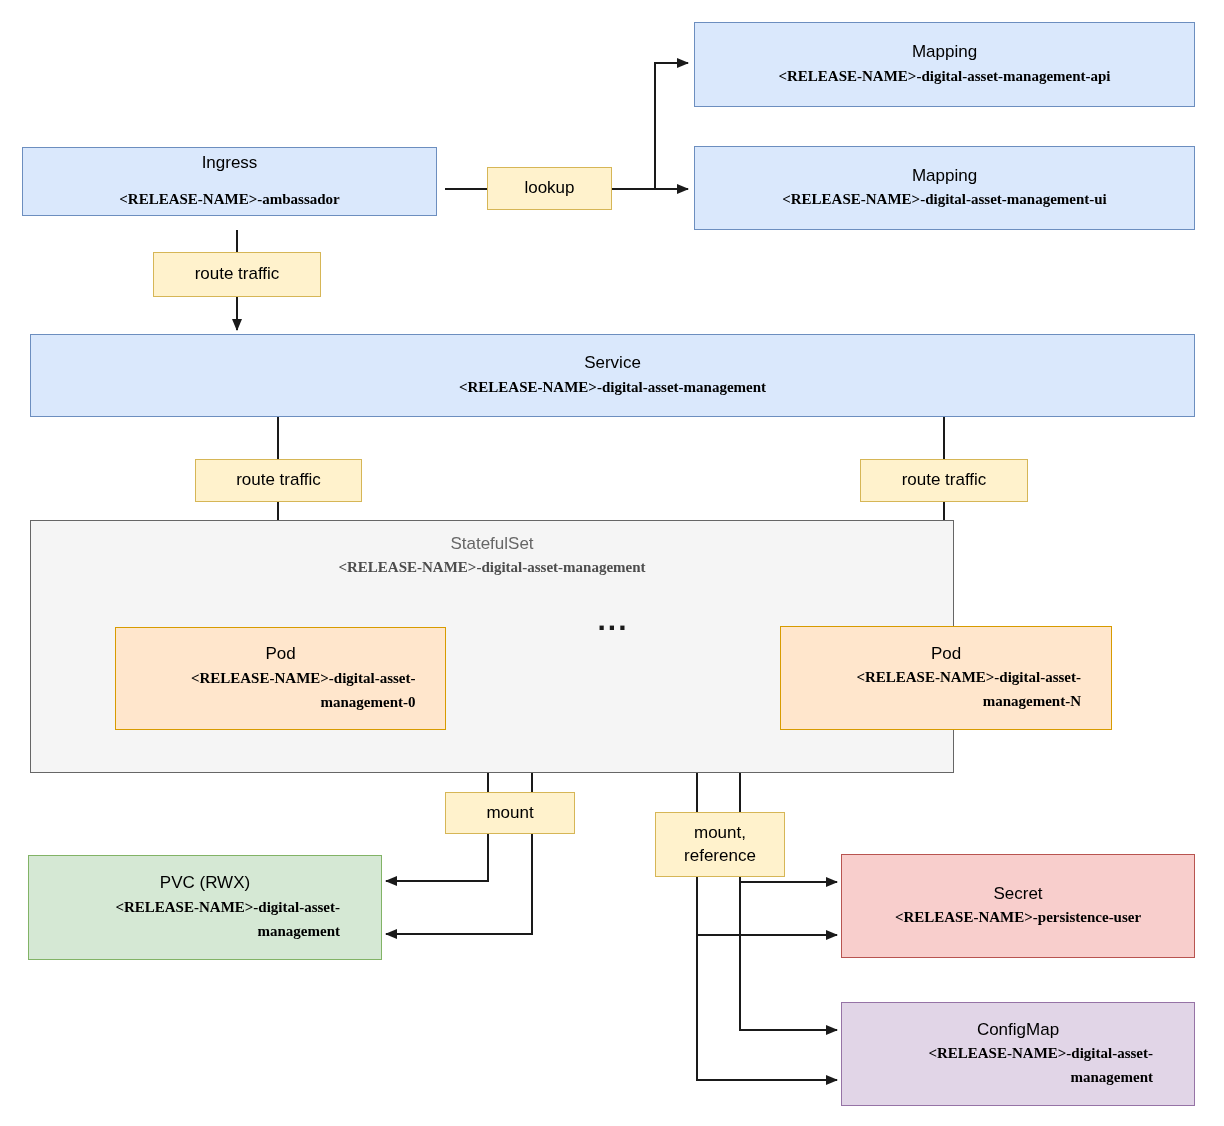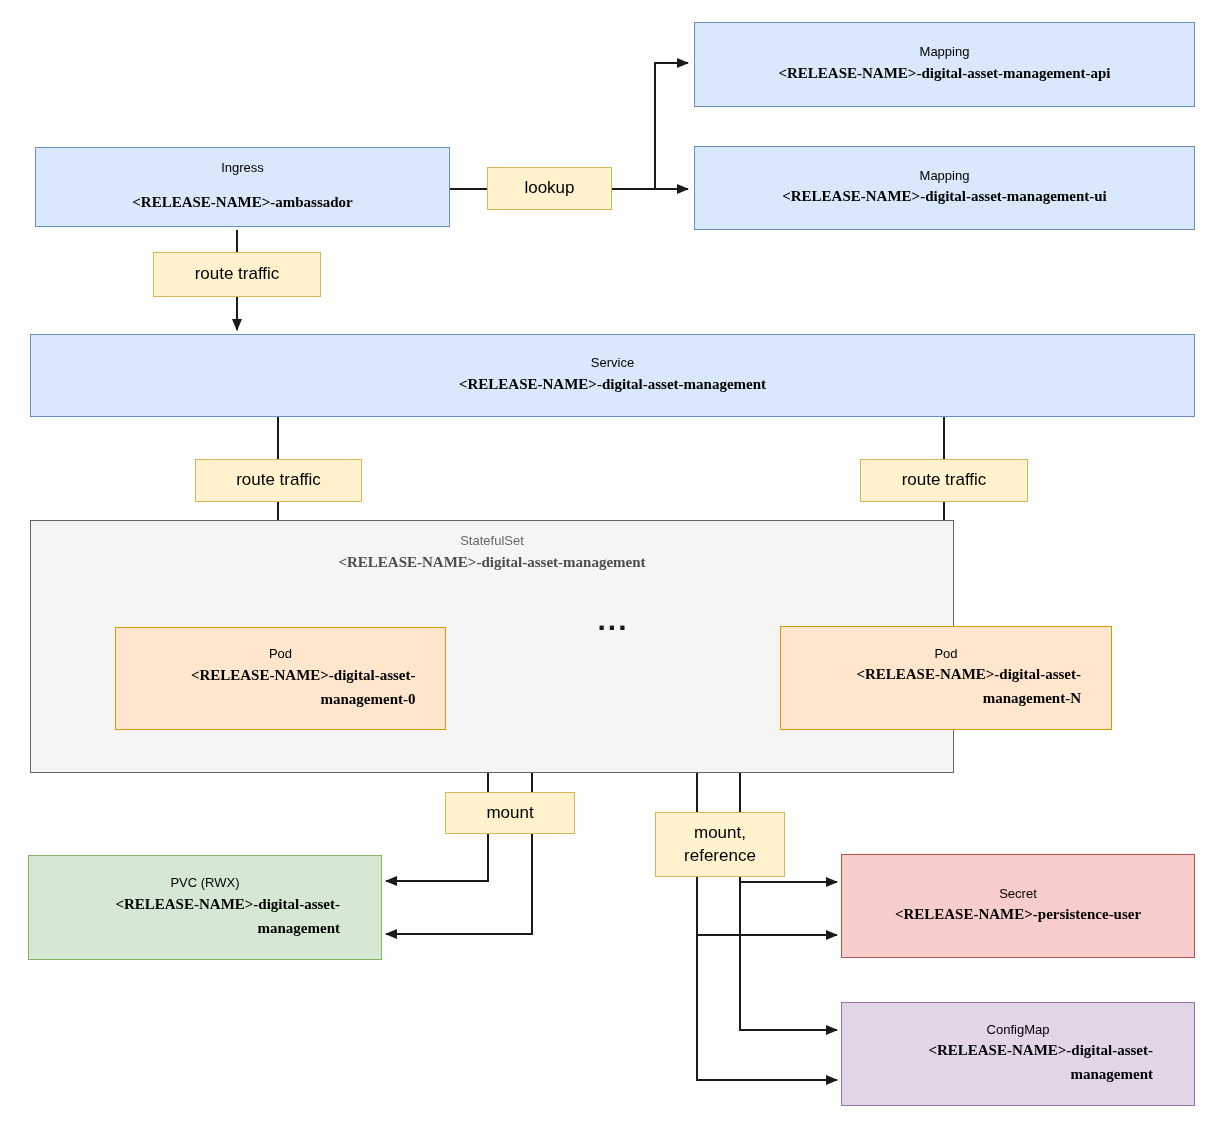--- a/index.html
+++ b/index.html
@@ -14,21 +14,21 @@
   .node{
     position:absolute;
     box-sizing:border-box;
     display:flex;flex-direction:column;
     align-items:center;justify-content:center;
     text-align:center;
     line-height:1.3;
   }
   .node .title{
     font-family:"Liberation Sans",sans-serif;
-    font-size:13px;color:#000;
+    font-size:17px;color:#000;
   }
   .node .subtitle{
     font-family:"Liberation Serif",serif;
     font-weight:bold;font-size:15px;color:#000;
     line-height:1.6;
     text-align:right;
   }
   .node .subtitle.wrap{max-width:270px;}
   .blue  {background:var(--blue-fill,#dae8fc);  border:1.5px solid var(--blue-stroke,#6c8ebf);}
   .orange{background:var(--orange-fill,#ffe6cc);border:1.5px solid var(--orange-stroke,#d79b00);}
@@ -87,21 +87,21 @@
       <path d="M446 704 H488 V881 H386" marker-end="url(#arr)"></path>
       <path d="M780 702 H532 V934 H386" marker-end="url(#arr)"></path>
     </g>
   </svg>
 
   <div class="node container" style="left:30px;top:520px;width:924px;height:253px;">
     <div class="title">StatefulSet</div>
     <div class="subtitle">&lt;RELEASE-NAME&gt;-digital-asset-management</div>
   </div>
 
-  <div class="node blue" style="left:35px;top:147px;width:415px;height:80px;gap:13px;">
+  <div class="node blue" style="left:22px;top:147px;width:415px;height:69px;gap:13px;">
     <div class="title">Ingress</div>
     <div class="subtitle">&lt;RELEASE-NAME&gt;-ambassador</div>
   </div>
 
   <div class="node blue" style="left:694px;top:22px;width:501px;height:85px;">
     <div class="title">Mapping</div>
     <div class="subtitle">&lt;RELEASE-NAME&gt;-digital-asset-management-api</div>
   </div>
 
   <div class="node blue" style="left:694px;top:146px;width:501px;height:84px;">

